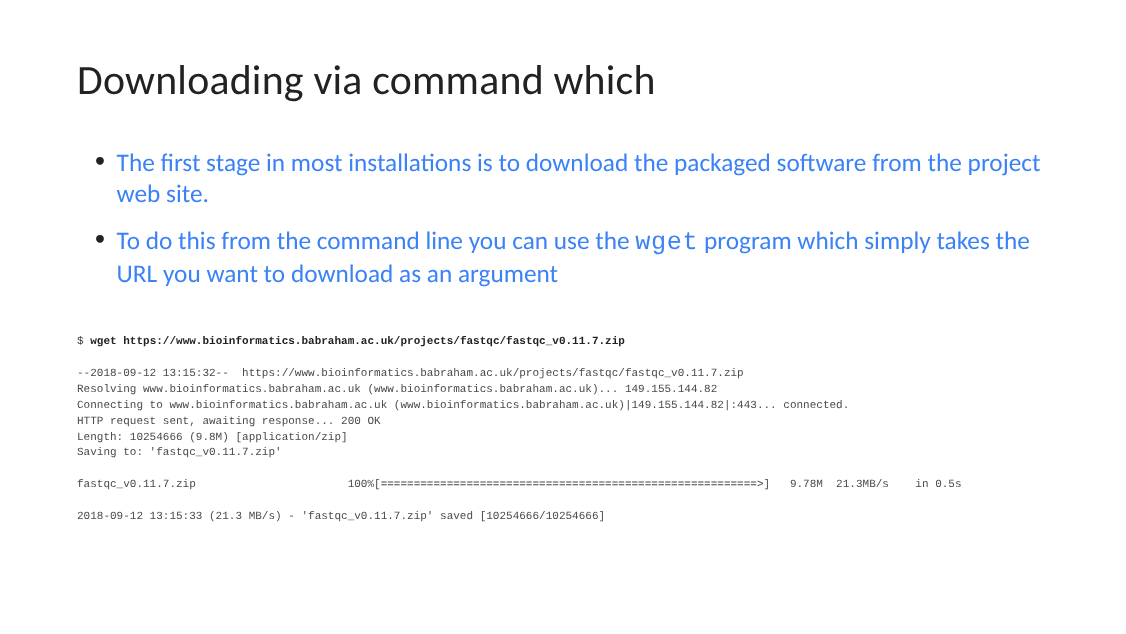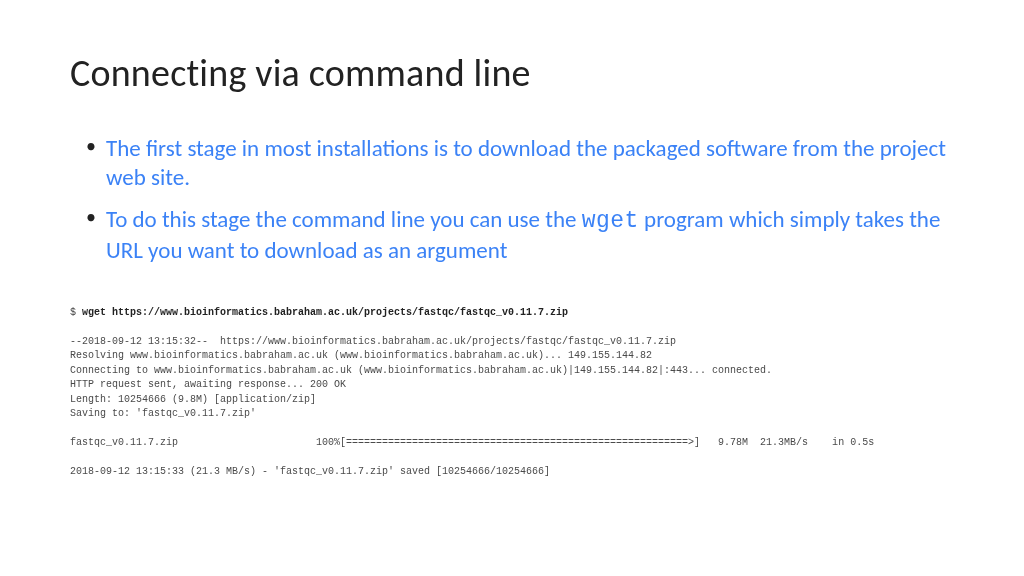--- a/index.html
+++ b/index.html
@@ -11,28 +11,28 @@
   ul.bullets li::before { content: "•"; position: absolute; left: -4px; top: 0; font-size: 20px; color: #222; }
   .mono-inline { font-family: "Courier New", Courier, monospace; font-size: 23px; letter-spacing: 0.5px; }
   .terminal { margin-top: 40px; font-family: Liberation Mono, monospace; font-size: 10px; line-height: 1.45; color: #4a4a4a; white-space: pre; }
   .terminal .cmd { color: #3a3a3a; }
   .terminal .cmd b { font-weight: bold; color: #222; }
 </style>
 </head>
 <body>
 
 <div class="slide">
-  <h1 class="title">Connecting via command line</h1>
+  <h1 class="title">Downloading via command which</h1>
 
   <ul class="bullets">
     <li>
       <span>The first stage in most installations is to download the packaged software from the project web site.</span>
     </li>
     <li>
-      <span>To do this stage the command line you can use the </span><span class="mono-inline">wget</span><span> program which simply takes the URL you want to download as an argument</span>
+      <span>To do this from the command line you can use the </span><span class="mono-inline">wget</span><span> program which simply takes the URL you want to download as an argument</span>
     </li>
   </ul>
 
   <div class="terminal"><span class="cmd"><span>$ </span><b>wget https://www.bioinformatics.babraham.ac.uk/projects/fastqc/fastqc_v0.11.7.zip</b></span>
 
 <span>--2018-09-12 13:15:32--  https://www.bioinformatics.babraham.ac.uk/projects/fastqc/fastqc_v0.11.7.zip
 Resolving www.bioinformatics.babraham.ac.uk (www.bioinformatics.babraham.ac.uk)... 149.155.144.82
 Connecting to www.bioinformatics.babraham.ac.uk (www.bioinformatics.babraham.ac.uk)|149.155.144.82|:443... connected.
 HTTP request sent, awaiting response... 200 OK
 Length: 10254666 (9.8M) [application/zip]

